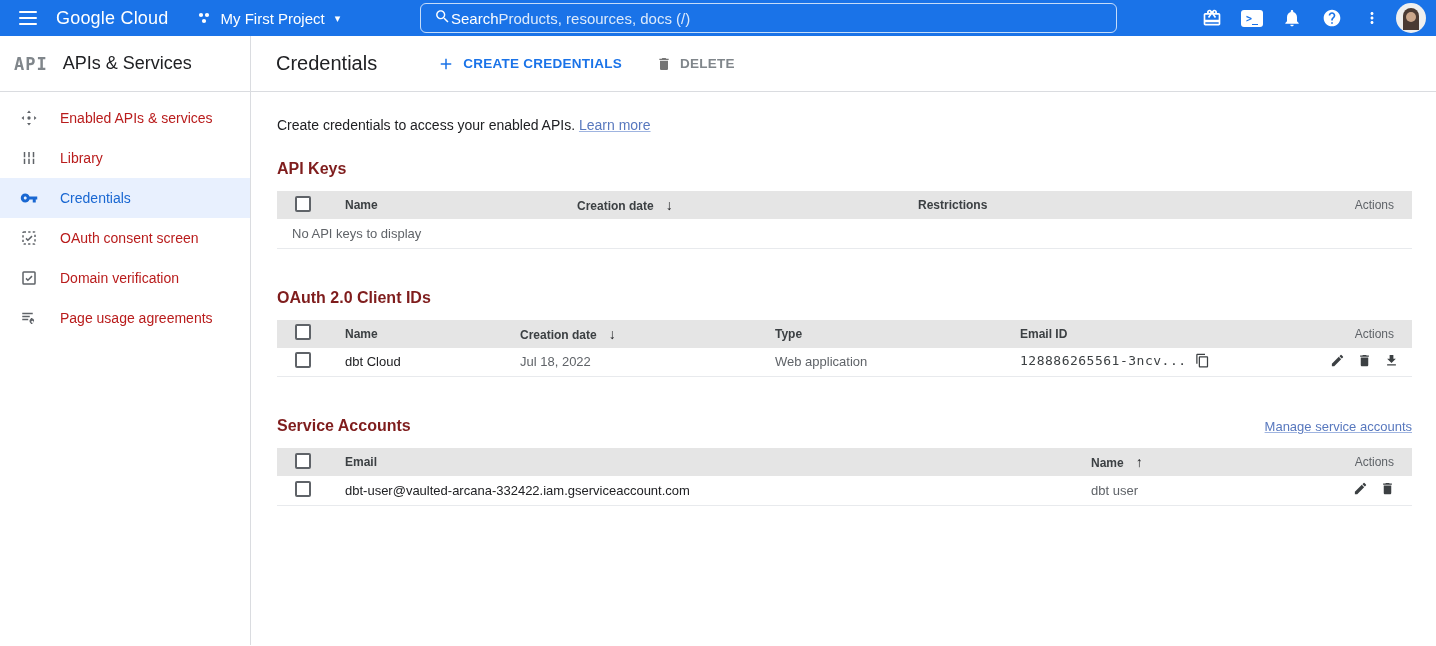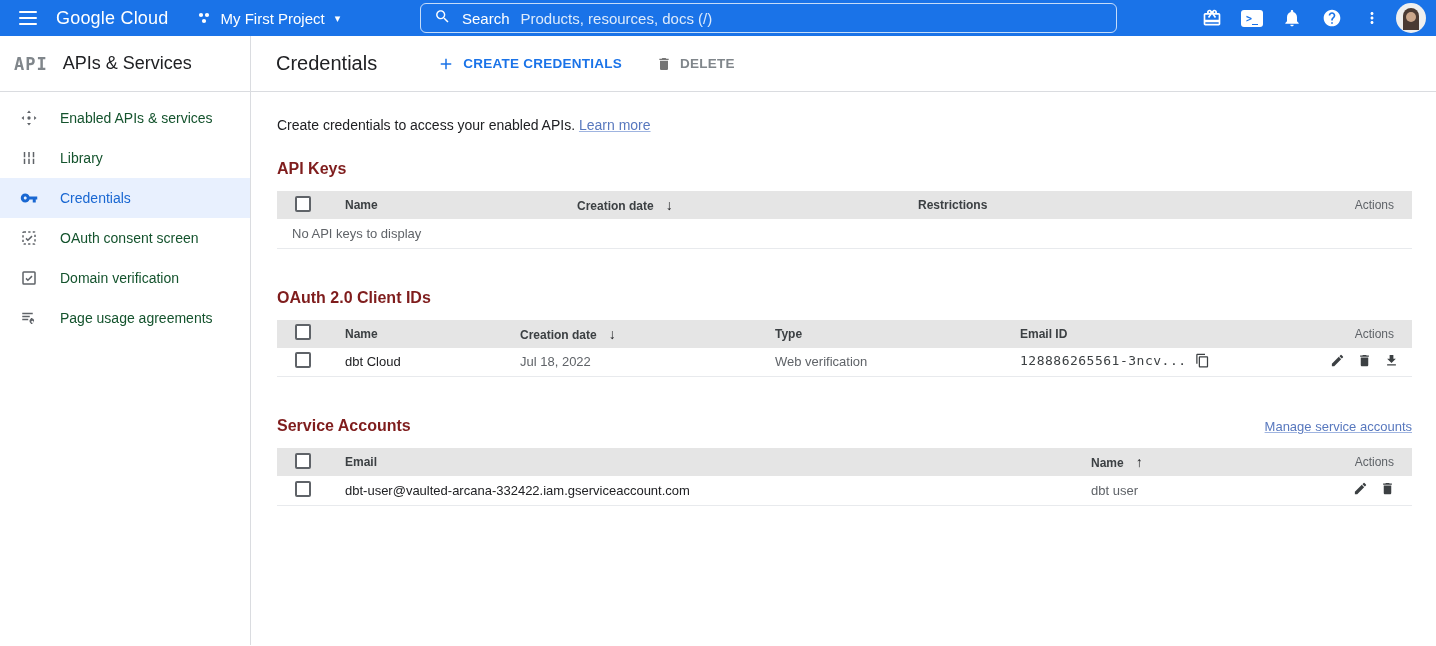--- a/index.html
+++ b/index.html
@@ -11,21 +11,21 @@
   .tb-btn { background:none; border:none; color:#fff; cursor:pointer; display:flex; align-items:center; justify-content:center; }
   .hamburger { width:56px; height:36px; }
   .hamburger .bars { width:18px; display:flex; flex-direction:column; gap:4px; }
   .hamburger .bars i { display:block; height:2px; background:#fff; border-radius:1px; }
   .gc-logo { font-size:18px; font-weight:500; letter-spacing:.2px; margin-right:28px; white-space:nowrap; cursor:pointer; }
   .project { display:flex; align-items:center; gap:8px; font-size:15px; color:#fff; white-space:nowrap; }
   .proj-ico { display:inline-flex; }
   .caret { font-size:11px; margin-left:2px; }
   .searchbar { position:absolute; left:420px; top:3px; width:697px; height:30px;
     border:1px solid rgba(255,255,255,.75); border-radius:6px; display:flex; align-items:center;
-    gap:11px; padding-left:13px; font-size:15px; cursor:text; }
+    padding-left:13px; font-size:15px; cursor:text; }
   .searchbar .s-label { font-weight:500; color:#fff; }
   .searchbar .s-ph { color:rgba(255,255,255,.85); }
   .tb-right { position:absolute; right:10px; top:0; height:36px; display:flex; align-items:center; gap:8px; }
   .tb-ico { width:32px; height:32px; border-radius:50%; }
   .tb-ico svg { display:block; }
   .shell-box { width:22px; height:17px; background:#fff; border-radius:3px; display:flex; align-items:center; justify-content:center;
     color:#1a73e8; font-size:10px; font-weight:700; font-family:"DejaVu Sans Mono",monospace; }
   .avatar { width:30px; height:30px; border-radius:50%; border:none; cursor:pointer;
     background:radial-gradient(circle at 50% 38%, #cat 0, transparent 0), linear-gradient(180deg,#aec6e8 0%,#9db4cf 55%,#77726b 100%); position:relative; overflow:hidden; }
   .avatar::after { content:""; position:absolute; left:7px; top:5px; width:16px; height:22px; border-radius:8px 8px 0 0; background:#4a3a33; }
@@ -39,21 +39,21 @@
   .main-head { flex:1; display:flex; align-items:center; padding-left:25px; }
   .page-title { font-size:20px; font-weight:400; color:#202124; }
   .hdr-btn { background:none; border:none; cursor:pointer; display:flex; align-items:center; gap:8px;
     font-family:inherit; font-size:13.5px; font-weight:700; letter-spacing:.25px; }
   .create-btn { color:#1a73e8; margin-left:60px; }
   .delete-btn { color:#80868b; margin-left:34px; }
 
   
   .content-row { display:flex; height:553px; }
   .sidebar { width:251px; flex:0 0 251px; border-right:1px solid #dadce0; padding-top:6px; }
-  .nav-item { height:40px; display:flex; align-items:center; padding-left:20px; cursor:pointer; font-size:14px; color:#14532d; }
+  .nav-item { height:40px; display:flex; align-items:center; padding-left:20px; cursor:pointer; font-size:14px; color:#b91c1c; }
   .nav-item .nav-ico { width:18px; height:18px; margin-right:22px; color:#5f6368; display:inline-flex; align-items:center; justify-content:center; }
   .nav-item.selected { background:#e8f0fe; color:#1967d2; }
   .nav-item.selected .nav-ico { color:#1967d2; }
 
   .main { flex:1; padding:25px 24px 0 26px; }
   .intro { font-size:14px; color:#202124; }
   a.link { color:#5878be; text-decoration:underline; text-decoration-color:#9fb4e0; cursor:pointer; }
   .section-title { font-size:16px; font-weight:700; color:#7f1d1d; }
   .mt-api { margin-top:27px; }
   .mt-sect { margin-top:40px; }
@@ -264,21 +264,21 @@
           <th>Type</th>
           <th>Email ID</th>
           <th class="actions">Actions</th>
         </tr>
       </thead>
       <tbody>
         <tr>
           <td class="cb-col"><span class="checkbox"></span></td>
           <td>dbt Cloud</td>
           <td class="muted">Jul 18, 2022</td>
-          <td class="muted">Web verification</td>
+          <td class="muted">Web application</td>
           <td>
             <span class="mono">128886265561-3ncv...</span><button class="copy-btn"><svg width="15" height="15" viewBox="0 0 24 24" fill="currentColor">
                   <path d="M16 1H4c-1.1 0-2 .9-2 2v14h2V3h12V1zm3 4H8c-1.1 0-2 .9-2 2v14c0 1.1.9 2 2 2h11c1.1 0 2-.9 2-2V7c0-1.1-.9-2-2-2zm0 16H8V7h11v14z"></path>
                 </svg></button>
           </td>
           <td class="actions">
             <button class="icon-btn"><svg width="15" height="15" viewBox="0 0 24 24" fill="currentColor">
                   <path d="M3 17.25V21h3.75L17.81 9.94l-3.75-3.75L3 17.25zM20.71 7.04a.996.996 0 000-1.41l-2.34-2.34a.996.996 0 00-1.41 0l-1.83 1.83 3.75 3.75 1.83-1.83z"></path>
                 </svg></button><button class="icon-btn"><svg width="15" height="15" viewBox="0 0 24 24" fill="currentColor">
                   <path d="M6 19c0 1.1.9 2 2 2h8c1.1 0 2-.9 2-2V7H6v12zM19 4h-3.5l-1-1h-5l-1 1H5v2h14V4z"></path>

